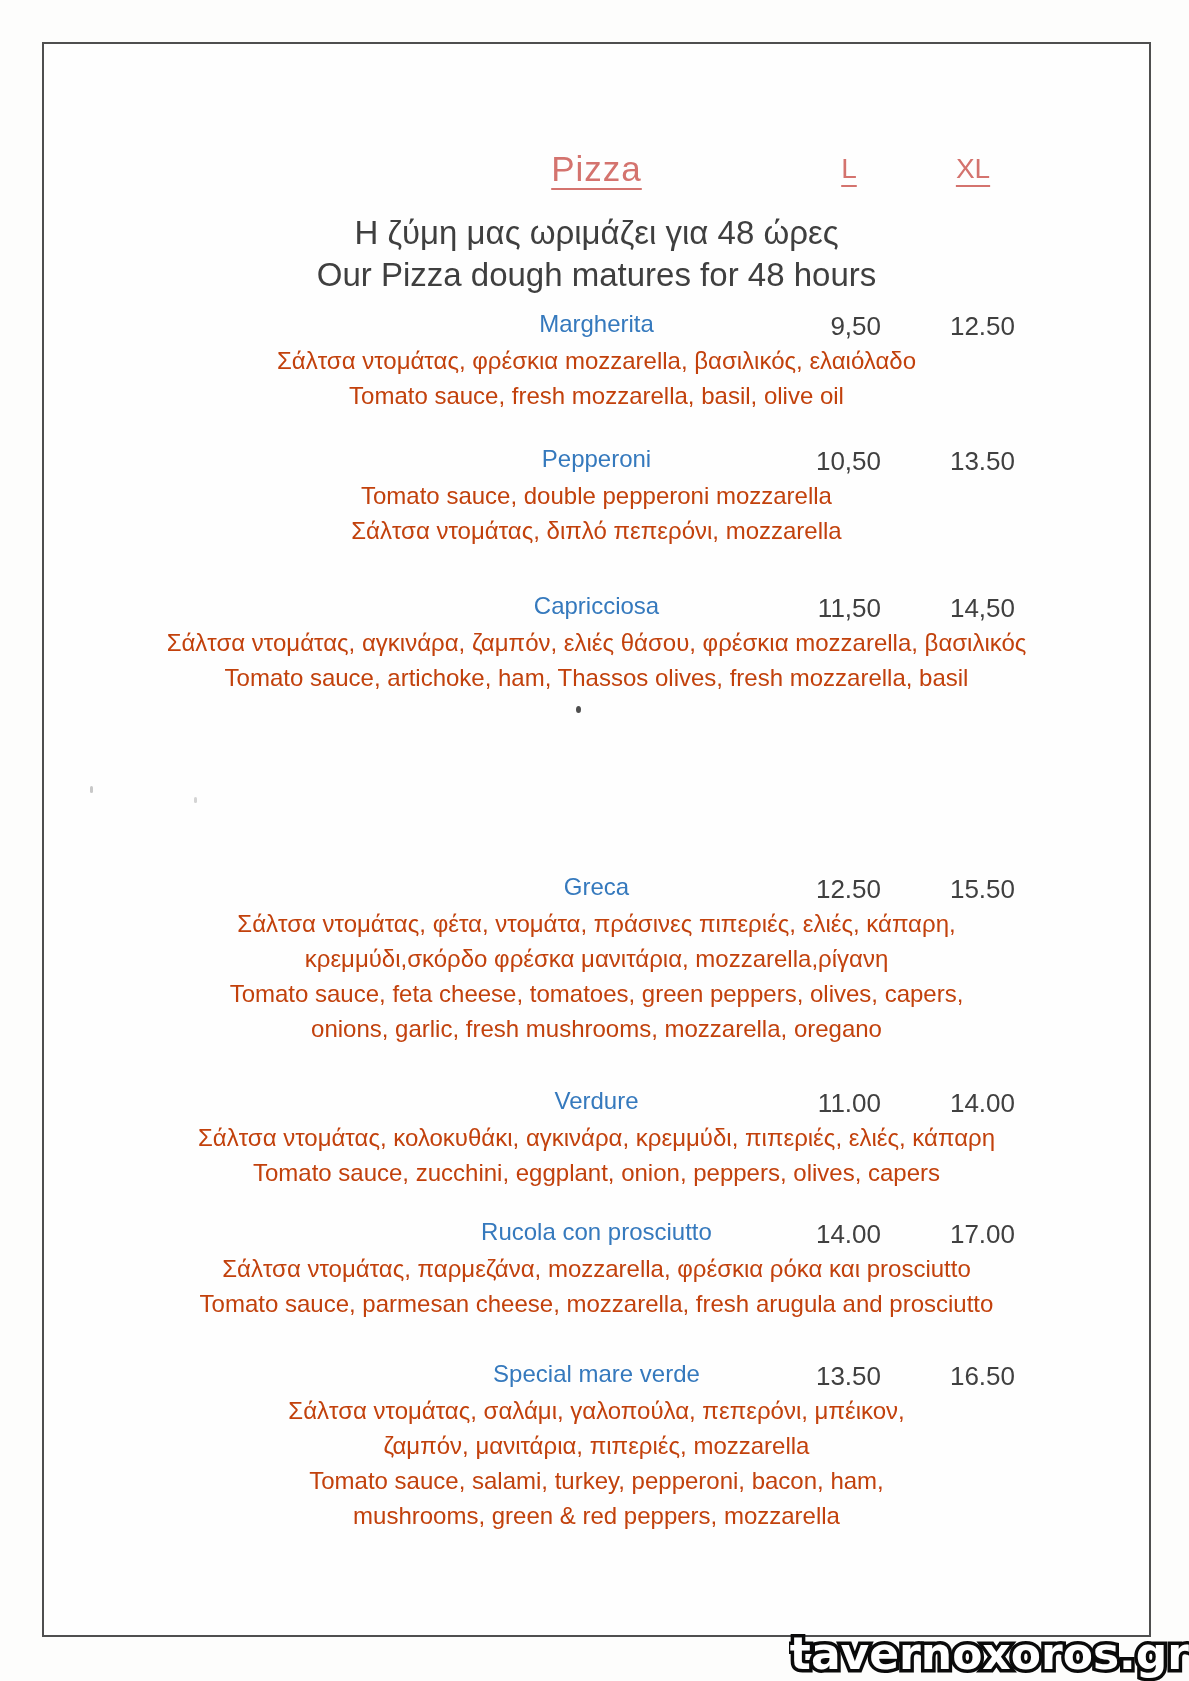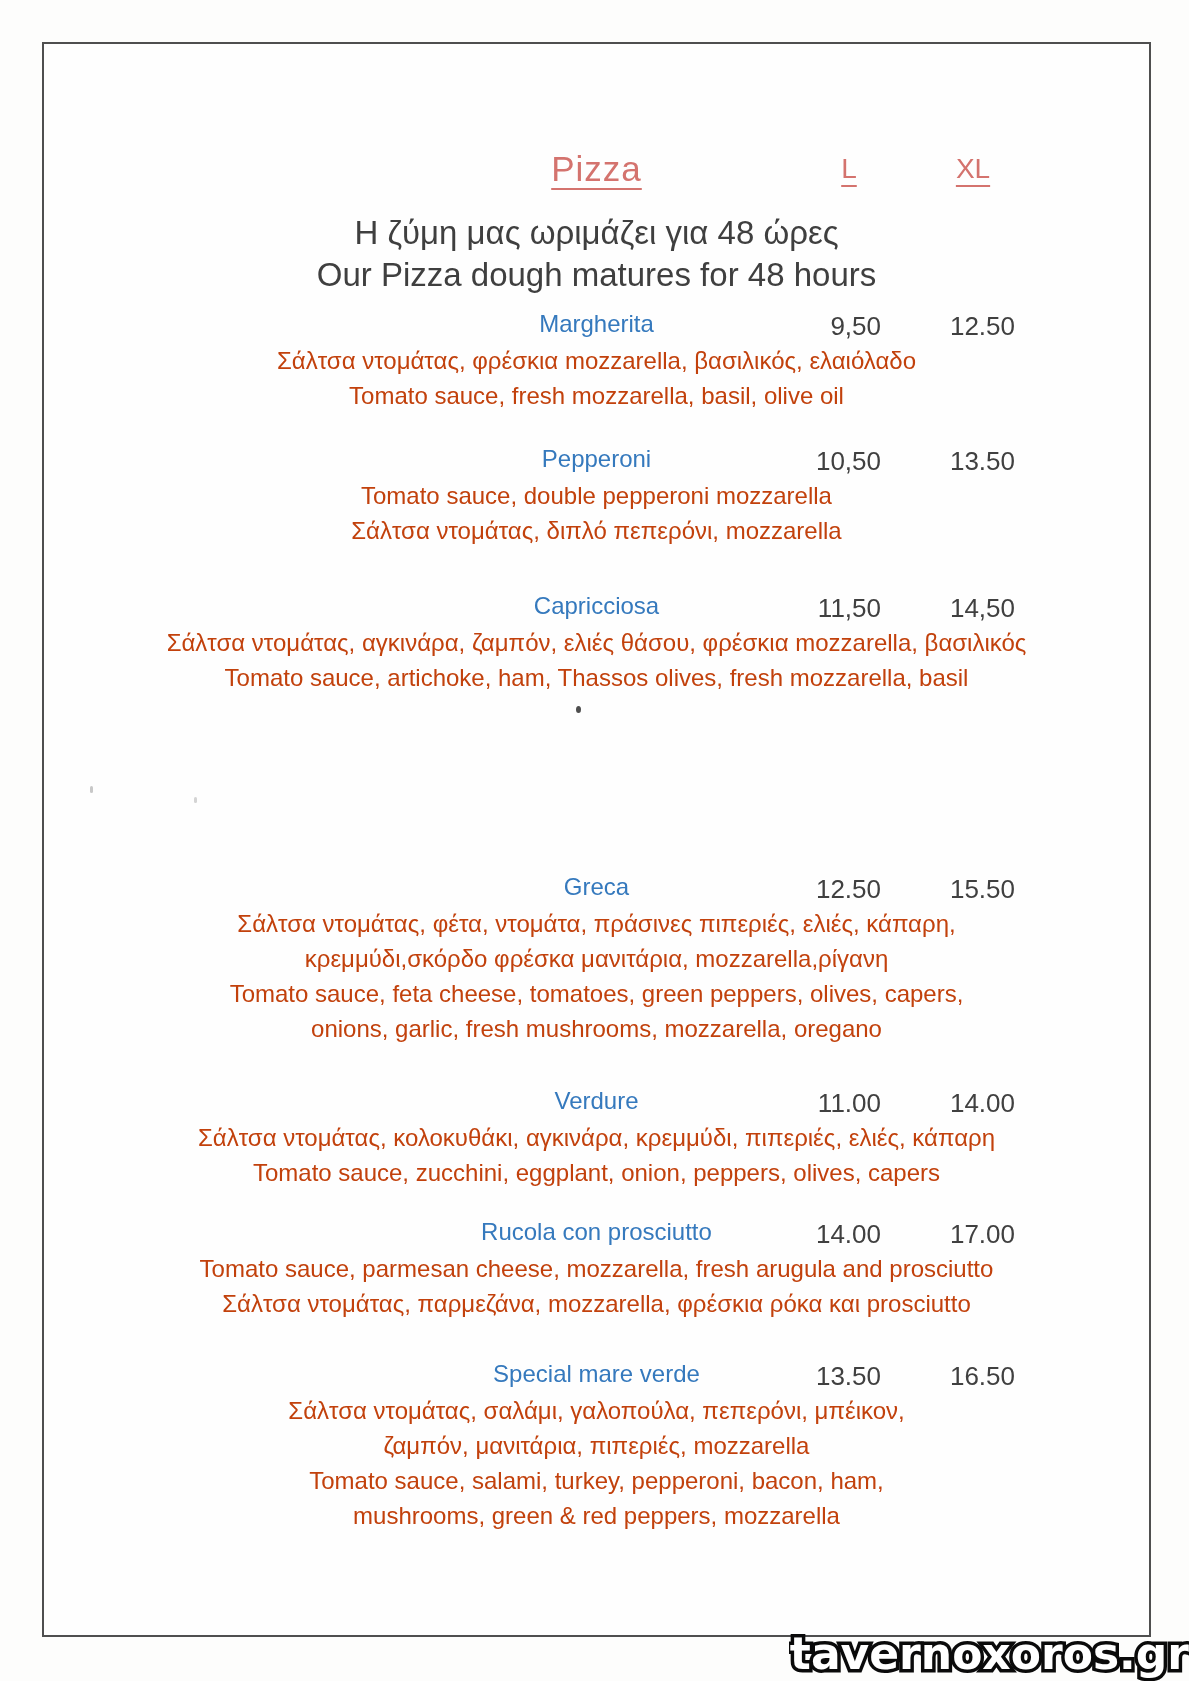--- a/index.html
+++ b/index.html
@@ -151,22 +151,22 @@
       <div class="price l">11.00</div>
       <div class="price xl">14.00</div>
       <div class="desc">Σάλτσα ντομάτας, κολοκυθάκι, αγκινάρα, κρεμμύδι, πιπεριές, ελιές, κάπαρη</div>
       <div class="desc">Tomato sauce, zucchini, eggplant, onion, peppers, olives, capers</div>
     </div>
 
     <div class="item" style="top:1169px">
       <div class="item-name">Rucola con prosciutto</div>
       <div class="price l">14.00</div>
       <div class="price xl">17.00</div>
+      <div class="desc">Σάλτσα ντομάτας, παρμεζάνα, mozzarella, φρέσκια ρόκα και prosciutto</div>
       <div class="desc">Tomato sauce, parmesan cheese, mozzarella, fresh arugula and prosciutto</div>
-      <div class="desc">Σάλτσα ντομάτας, παρμεζάνα, mozzarella, φρέσκια ρόκα και prosciutto</div>
     </div>
 
     <div class="item" style="top:1311px">
       <div class="item-name">Special mare verde</div>
       <div class="price l">13.50</div>
       <div class="price xl">16.50</div>
       <div class="desc">Σάλτσα ντομάτας, σαλάμι, γαλοπούλα, πεπερόνι, μπέικον,</div>
       <div class="desc">ζαμπόν, μανιτάρια, πιπεριές, mozzarella</div>
       <div class="desc">Tomato sauce, salami, turkey, pepperoni, bacon, ham,</div>
       <div class="desc">mushrooms, green &amp; red peppers, mozzarella</div>

